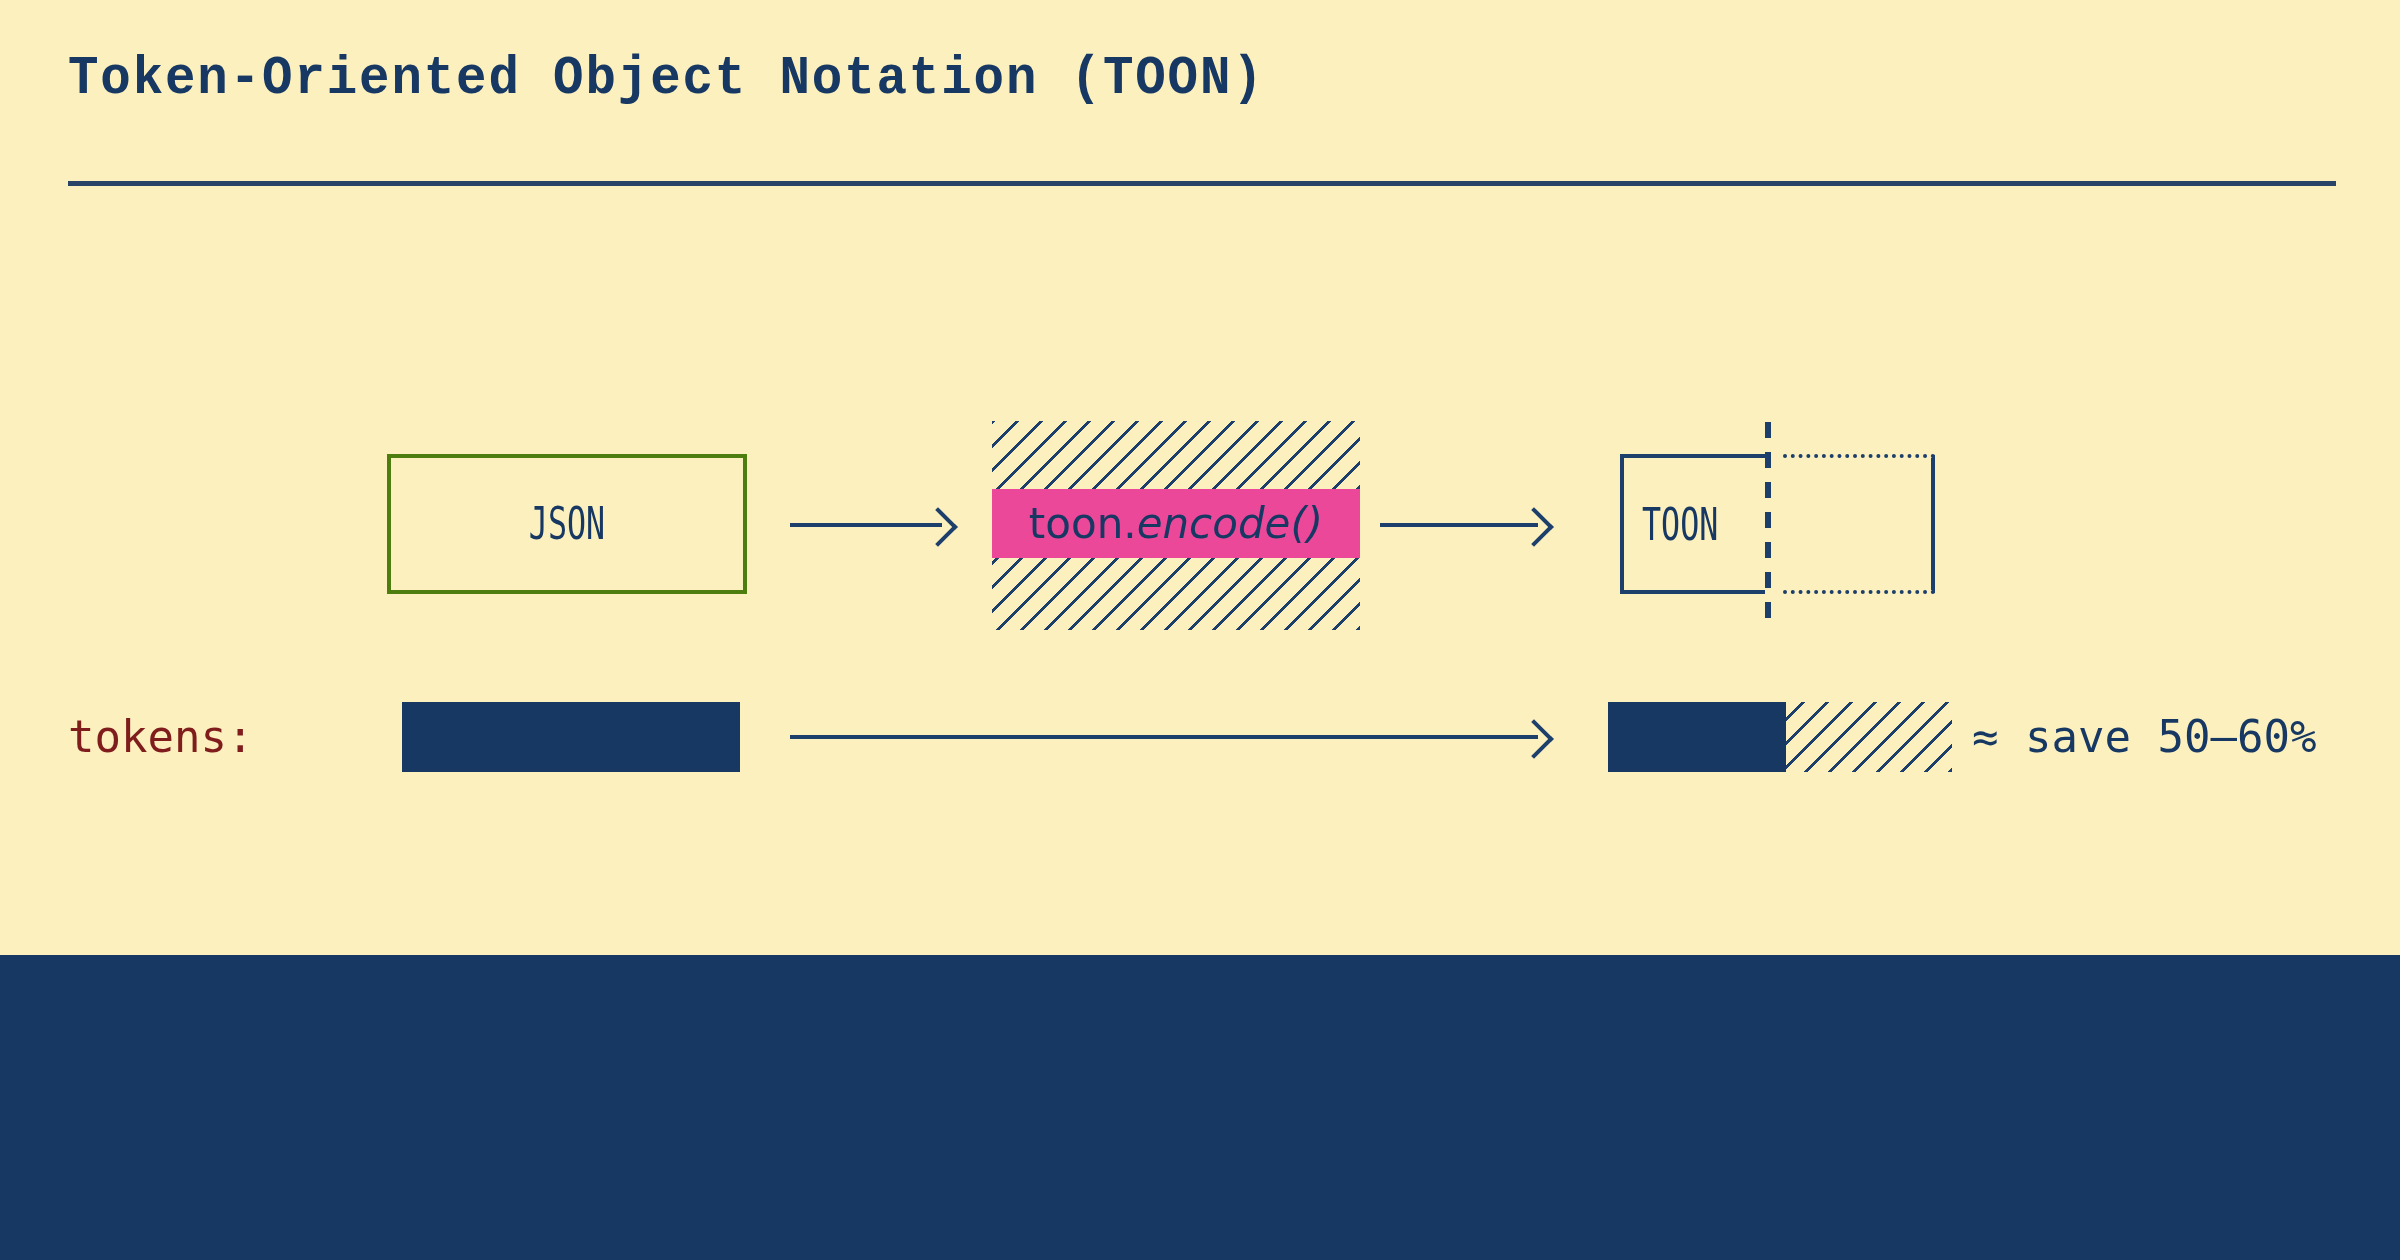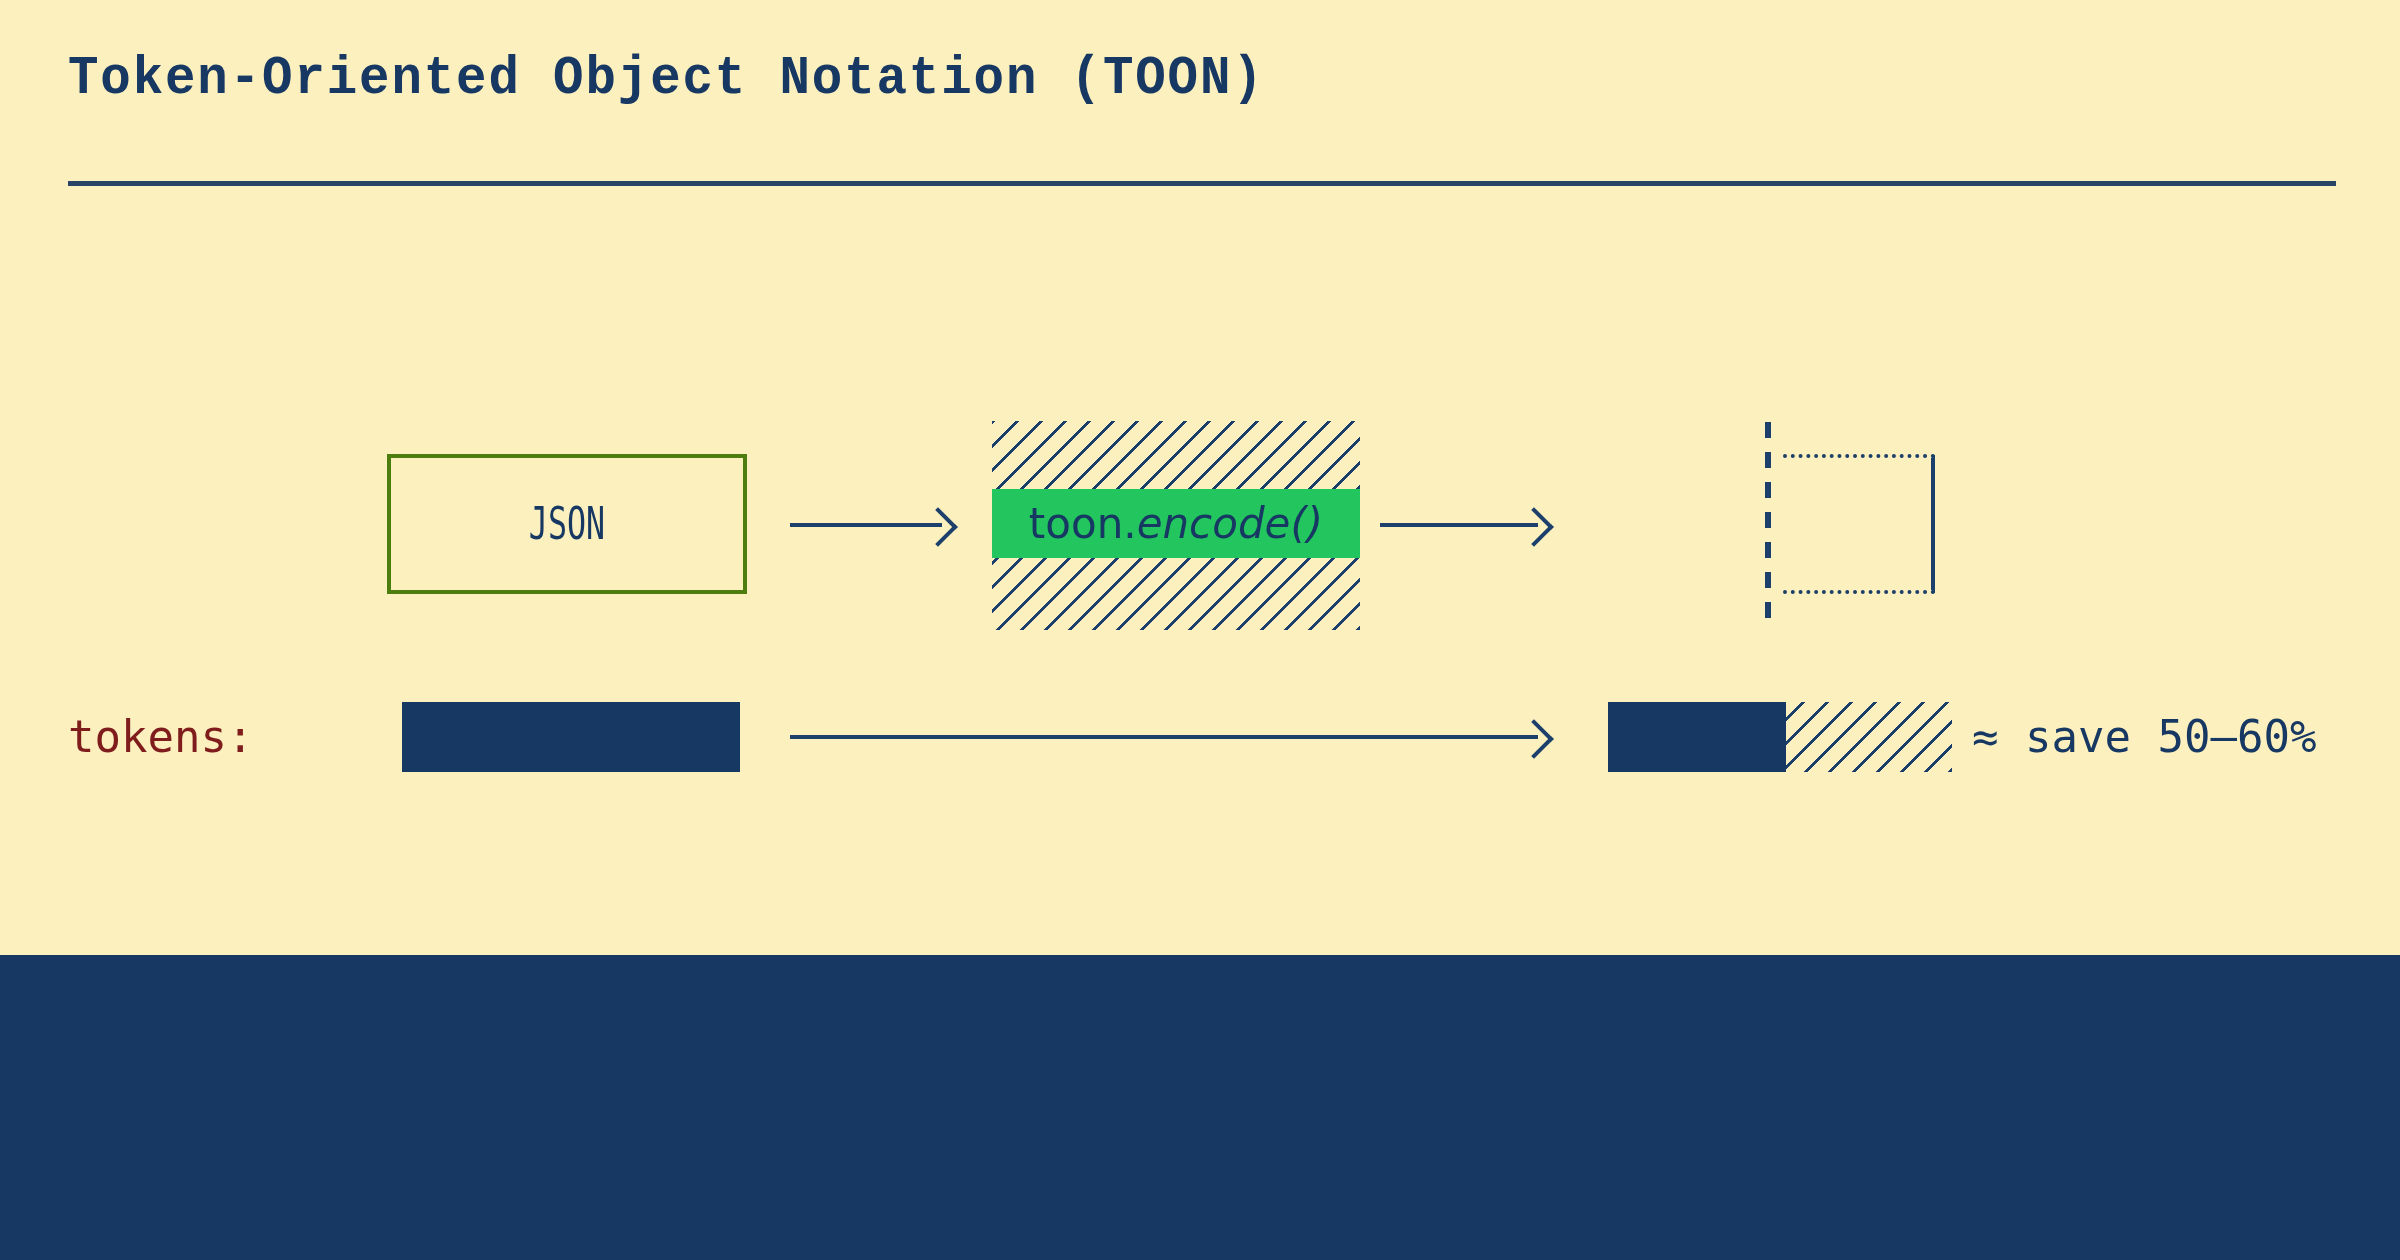--- a/index.html
+++ b/index.html
@@ -108,21 +108,21 @@
   #encode-hatch-top {
     position: absolute; left: 0; top: 0; width: 368px; height: 68px;
   }
   #encode-hatch-bottom {
     position: absolute; left: 0; bottom: 0; width: 368px; height: 72px;
   }
   #encode-label {
     position: absolute;
     left: 0; top: 68px;
     width: 368px; height: 69px;
-    background: #22c55e;
+    background: #ec4899;
     display: flex;
     align-items: center;
     justify-content: center;
     font-family: "DejaVu Sans", sans-serif;
     font-size: 42px;
     color: #173863;
     white-space: nowrap;
   }
   #encode-label .upright { font-style: normal; }
   #encode-label .ital { font-style: italic; }
@@ -266,20 +266,23 @@
   </div>
   <div id="encode-hatch-bottom" class="hatch"></div>
 </div>
 
 <div id="arrow-encode-toon" class="flow-arrow">
   <div class="shaft"></div>
   <div class="head"></div>
 </div>
 
 <div id="toon-group">
+  <div id="toon-solid">
+    <div id="toon-solid-label"><span>TOON</span></div>
+  </div>
   <div id="toon-divider"></div>
   <div id="toon-dotted"></div>
 </div>
 
 <div id="tokens-label">tokens:</div>
 
 <div id="bar-json"></div>
 
 <div id="arrow-tokens" class="flow-arrow">
   <div class="shaft"></div>

